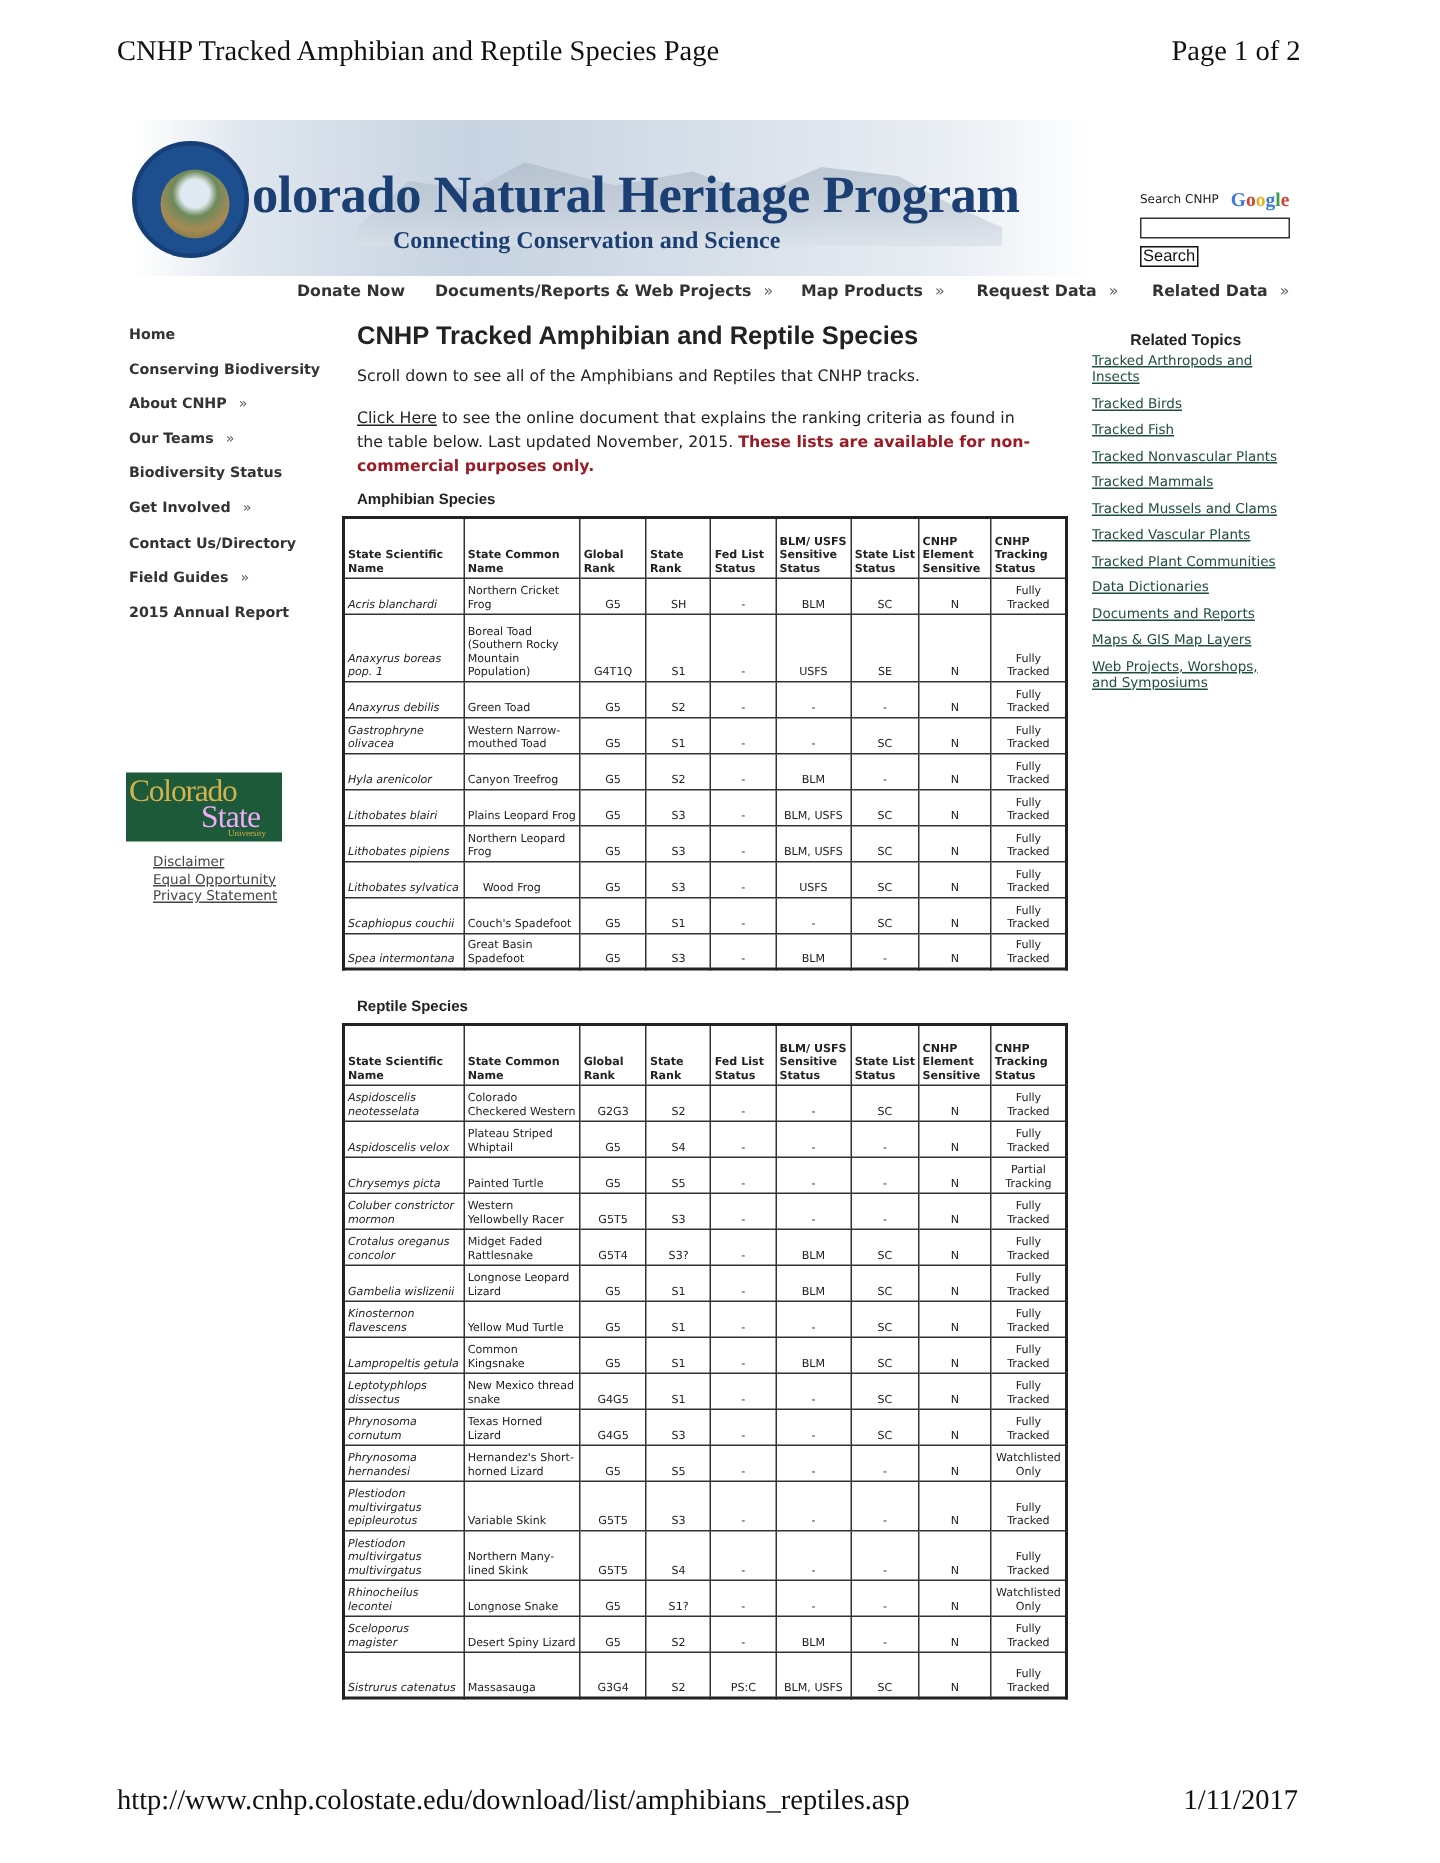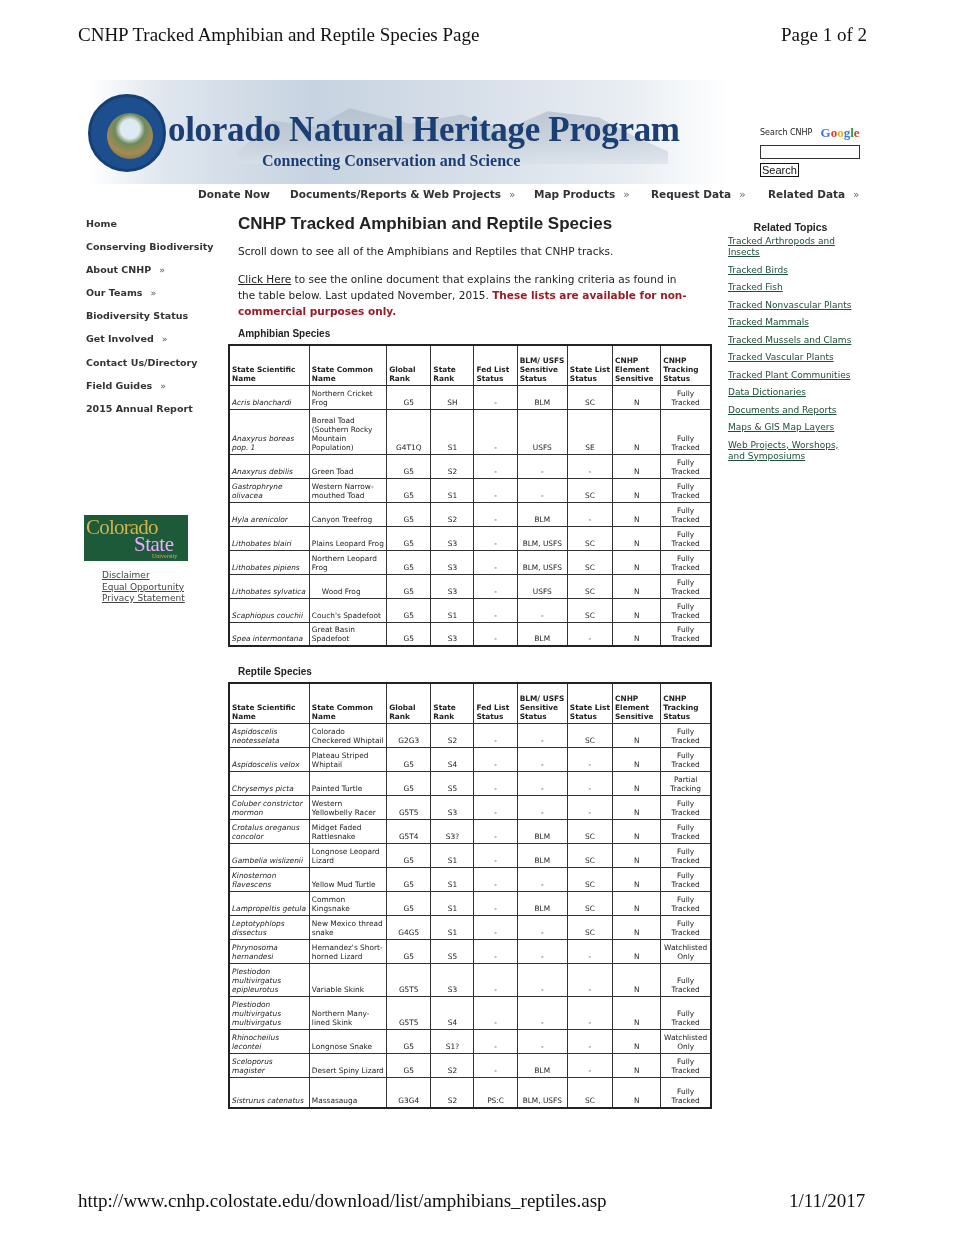--- a/index.html
+++ b/index.html
@@ -289,21 +289,21 @@
         <th style="height: 40px;">Fed List Status</th>
         <th style="height: 40px;">BLM/ USFS Sensitive Status</th>
         <th style="height: 40px;">State List Status</th>
         <th style="height: 40px;">CNHP Element Sensitive</th>
         <th style="height: 40px;">CNHP Tracking Status</th>
       </tr>
     </thead>
   <tbody>
       <tr>
         <td class="sci" style="height: 24px;">Aspidoscelis neotesselata</td>
-        <td style="height: 24px;">Colorado Checkered Whiptail</td>
+        <td style="height: 24px;">Colorado Checkered Western</td>
         <td class="c" style="height: 24px;">G2G3</td>
         <td class="c" style="height: 24px;">S2</td>
         <td class="c" style="height: 24px;">-</td>
         <td class="c" style="height: 24px;">-</td>
         <td class="c" style="height: 24px;">SC</td>
         <td class="c" style="height: 24px;">N</td>
         <td class="r" style="height: 24px;">Fully Tracked</td>
       </tr>
       <tr>
         <td class="sci" style="height: 24px;">Aspidoscelis velox</td>
@@ -380,20 +380,31 @@
         <td class="c" style="height: 24px;">BLM</td>
         <td class="c" style="height: 24px;">SC</td>
         <td class="c" style="height: 24px;">N</td>
         <td class="r" style="height: 24px;">Fully Tracked</td>
       </tr>
       <tr>
         <td class="sci" style="height: 24px;">Leptotyphlops dissectus</td>
         <td style="height: 24px;">New Mexico thread snake</td>
         <td class="c" style="height: 24px;">G4G5</td>
         <td class="c" style="height: 24px;">S1</td>
+        <td class="c" style="height: 24px;">-</td>
+        <td class="c" style="height: 24px;">-</td>
+        <td class="c" style="height: 24px;">SC</td>
+        <td class="c" style="height: 24px;">N</td>
+        <td class="r" style="height: 24px;">Fully Tracked</td>
+      </tr>
+      <tr>
+        <td class="sci" style="height: 24px;">Phrynosoma cornutum</td>
+        <td style="height: 24px;">Texas Horned Lizard</td>
+        <td class="c" style="height: 24px;">G4G5</td>
+        <td class="c" style="height: 24px;">S3</td>
         <td class="c" style="height: 24px;">-</td>
         <td class="c" style="height: 24px;">-</td>
         <td class="c" style="height: 24px;">SC</td>
         <td class="c" style="height: 24px;">N</td>
         <td class="r" style="height: 24px;">Fully Tracked</td>
       </tr>
       <tr>
         <td class="sci" style="height: 24px;">Phrynosoma hernandesi</td>
         <td style="height: 24px;">Hernandez's Short-horned Lizard</td>
         <td class="c" style="height: 24px;">G5</td>

